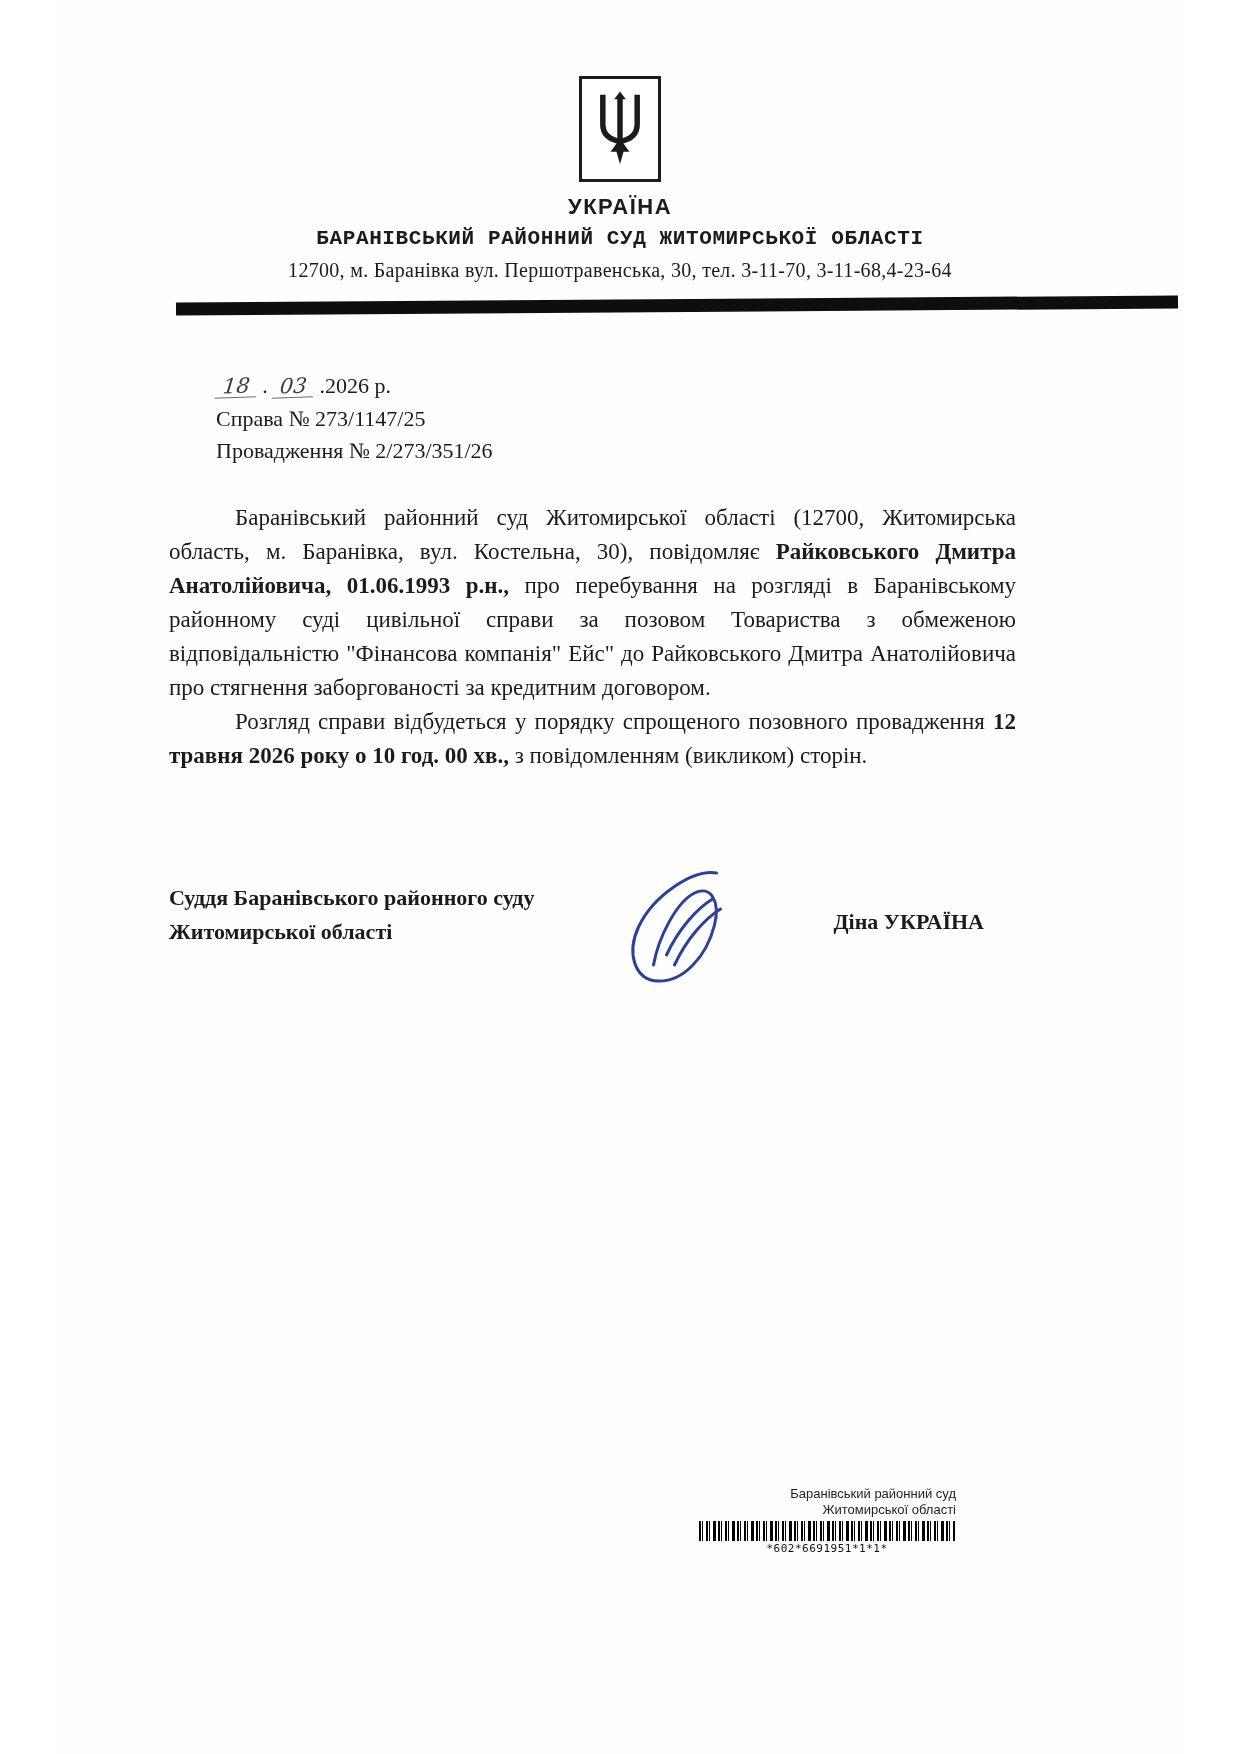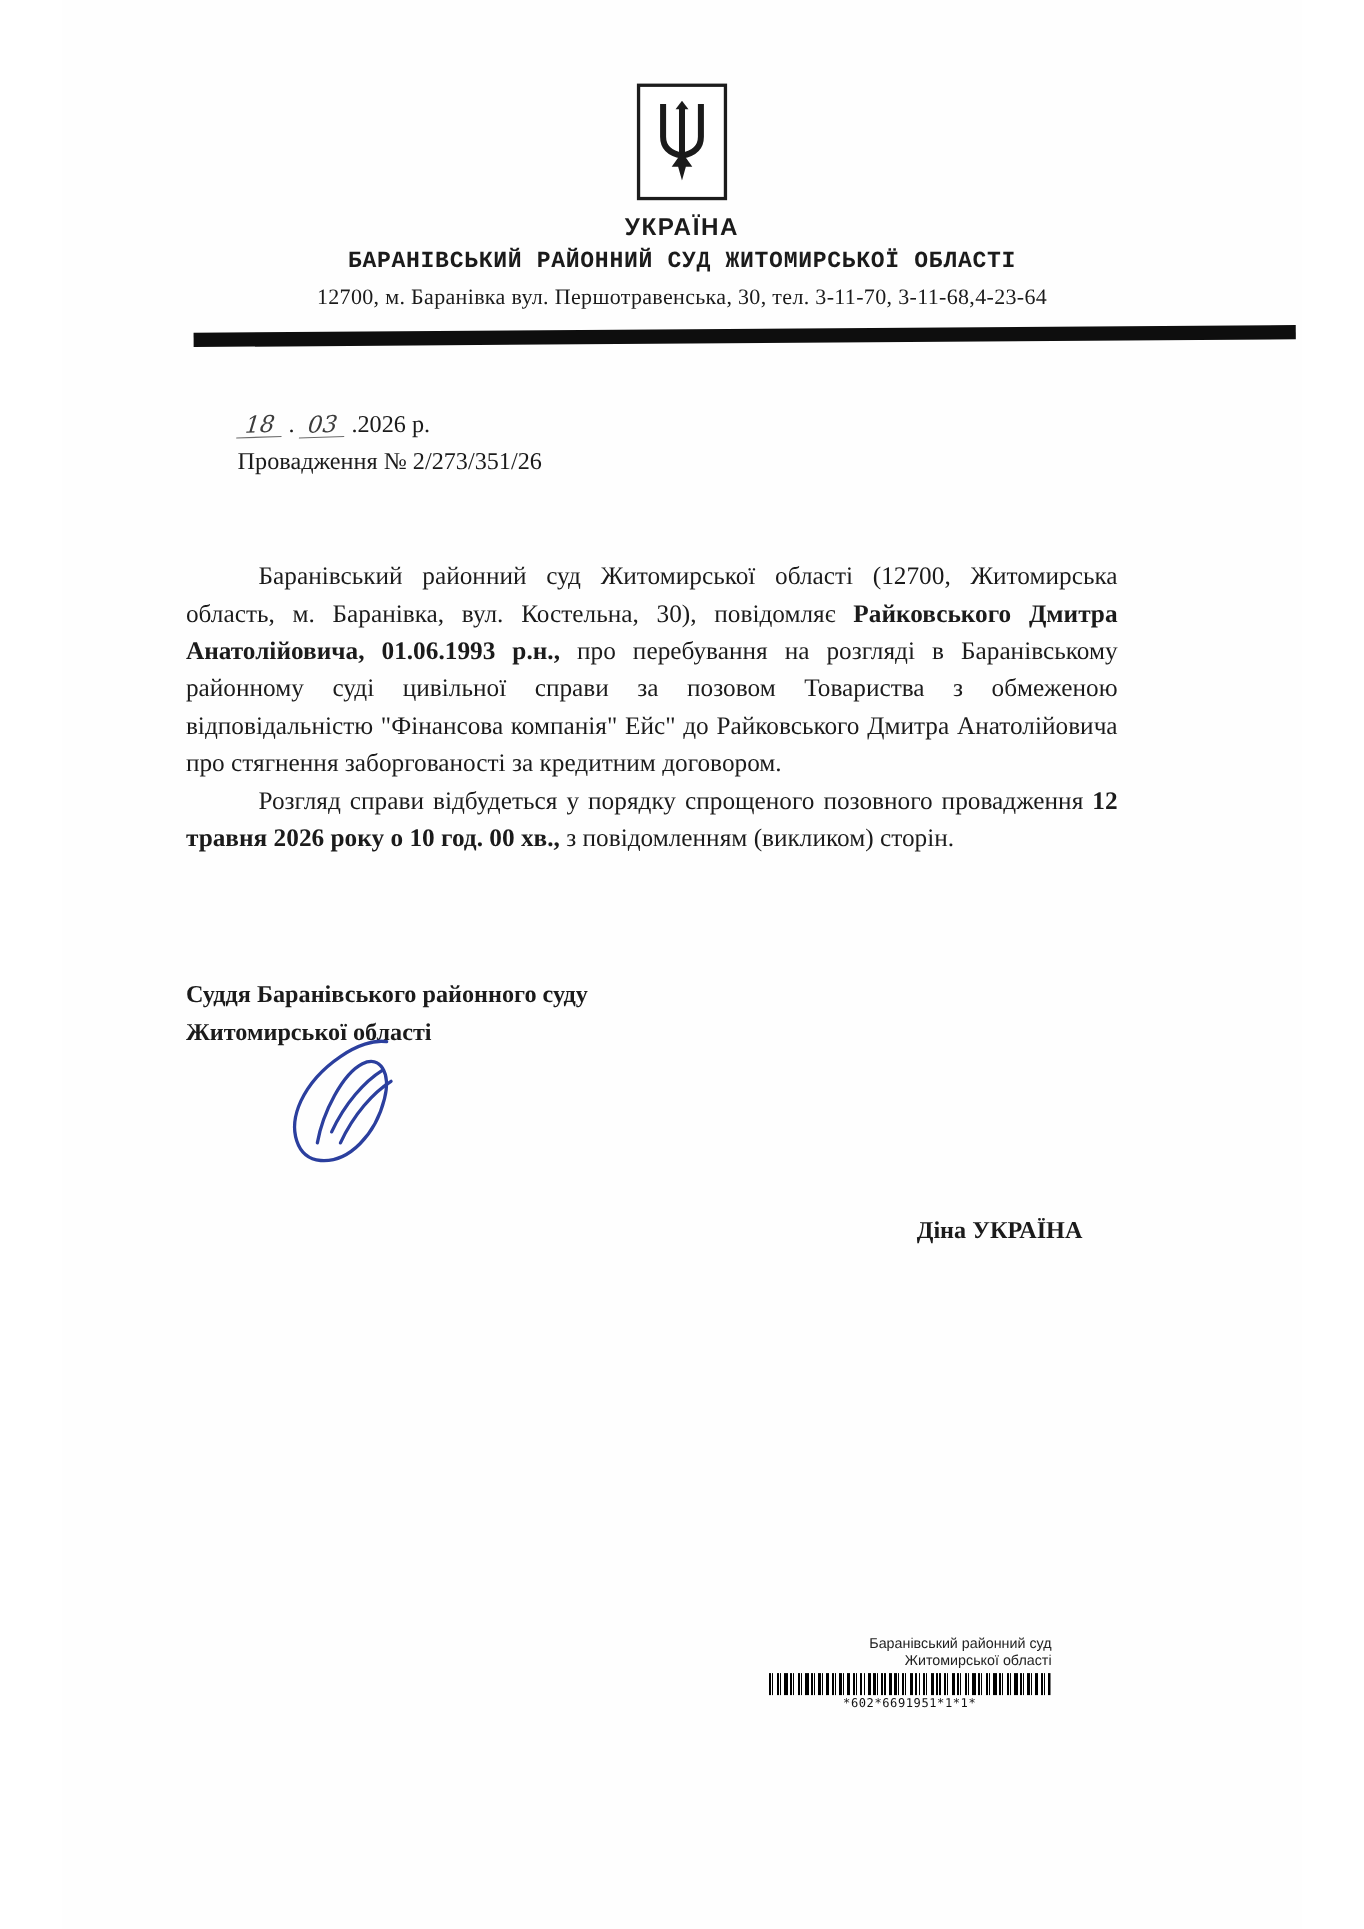--- a/index.html
+++ b/index.html
@@ -67,34 +67,33 @@
     font-size: 21px;
     color: #3c3c3c;
     transform: skewX(-8deg) rotate(-2deg);
     padding: 0 7px;
     border-bottom: 1px solid #6a6a6a;
     line-height: 22px;
   }
 
   
   .body-text {
-    margin: 72px 168px 0 113px;
+    margin: 34px 168px 0 113px;
     font-size: 23px;
     line-height: 34px;
     text-align: justify;
   }
   .body-text p { margin: 0; text-indent: 66px; }
   .b { font-weight: bold; }
 
   
   .sig-row {
     display: flex;
     align-items: flex-start;
     margin: 108px 200px 0 113px;
-    flex-direction: column;
   }
   .sig-title {
     font-weight: bold;
     font-size: 22px;
     line-height: 34px;
     white-space: nowrap;
   }
   .sig-scribble {
     margin: -18px 0 0 62px;
     flex: 0 0 auto;
@@ -157,20 +156,21 @@
     </svg>
   </div>
 
   <div class="country">УКРАЇНА</div>
   <div class="court-name">БАРАНІВСЬКИЙ РАЙОННИЙ СУД ЖИТОМИРСЬКОЇ ОБЛАСТІ</div>
   <div class="court-address">12700,  м. Баранівка вул. Першотравенська, 30, тел. 3-11-70, 3-11-68,4-23-64</div>
   <div class="divider-bar"></div>
 
   <div class="meta">
     <div class="date-line"><span class="hw">18</span><span> . </span><span class="hw">03</span><span> .2026 р.</span></div>
+    <div>Справа № 273/1147/25</div>
     <div>Провадження № 2/273/351/26</div>
   </div>
 
   <div class="body-text">
     <p><span>Баранівський районний суд Житомирської області (12700, Житомирська область, м. Баранівка, вул. Костельна, 30), повідомляє </span><span class="b">Райковського Дмитра Анатолійовича, 01.06.1993 р.н.,</span><span> про перебування на розгляді в Баранівському районному суді цивільної справи за позовом Товариства з обмеженою відповідальністю "Фінансова компанія" Ейс" до Райковського Дмитра Анатолійовича про стягнення заборгованості за кредитним договором.</span></p>
     <p><span>Розгляд справи  відбудеться у порядку спрощеного позовного провадження </span><span class="b">12 травня  2026 року о 10 год. 00 хв.,</span><span> з повідомленням (викликом) сторін.</span></p>
   </div>
 
   <div class="sig-row">
     <div class="sig-title">

